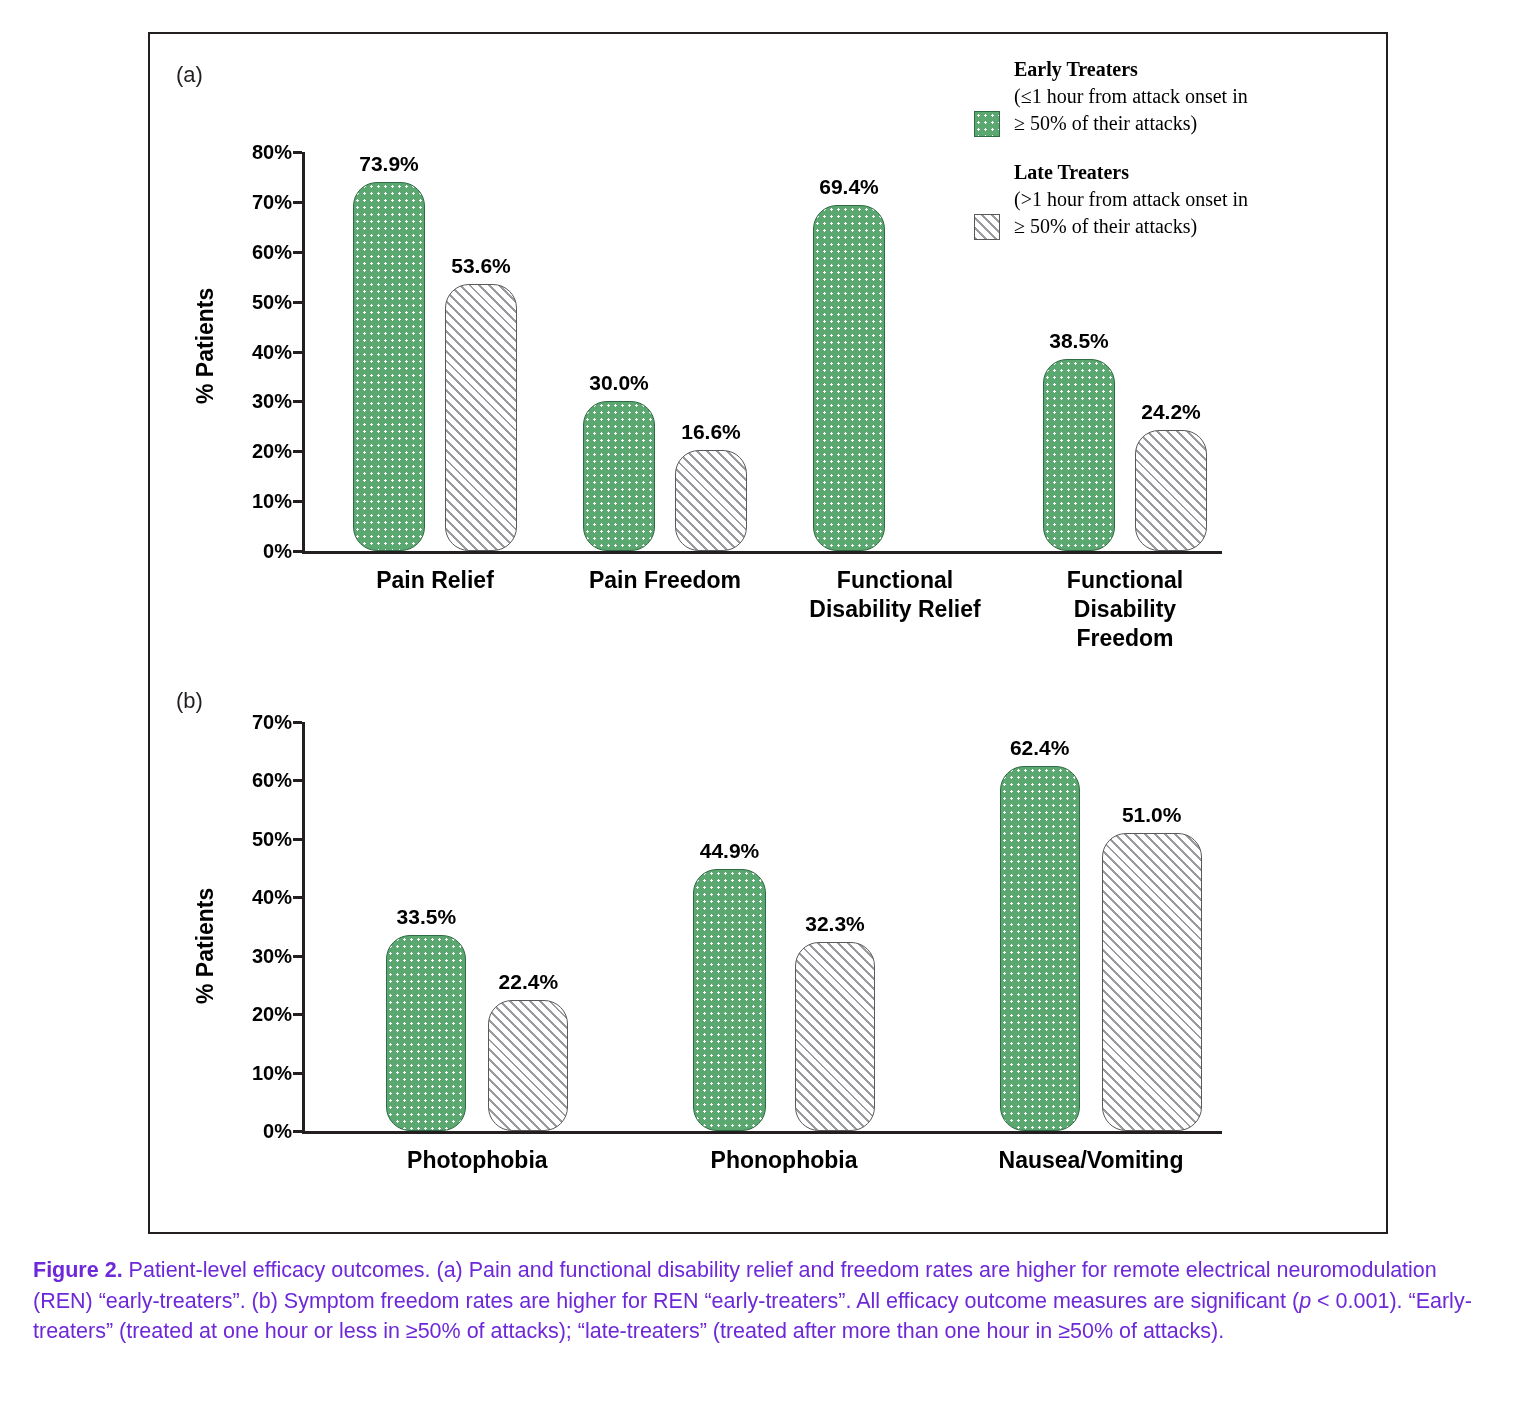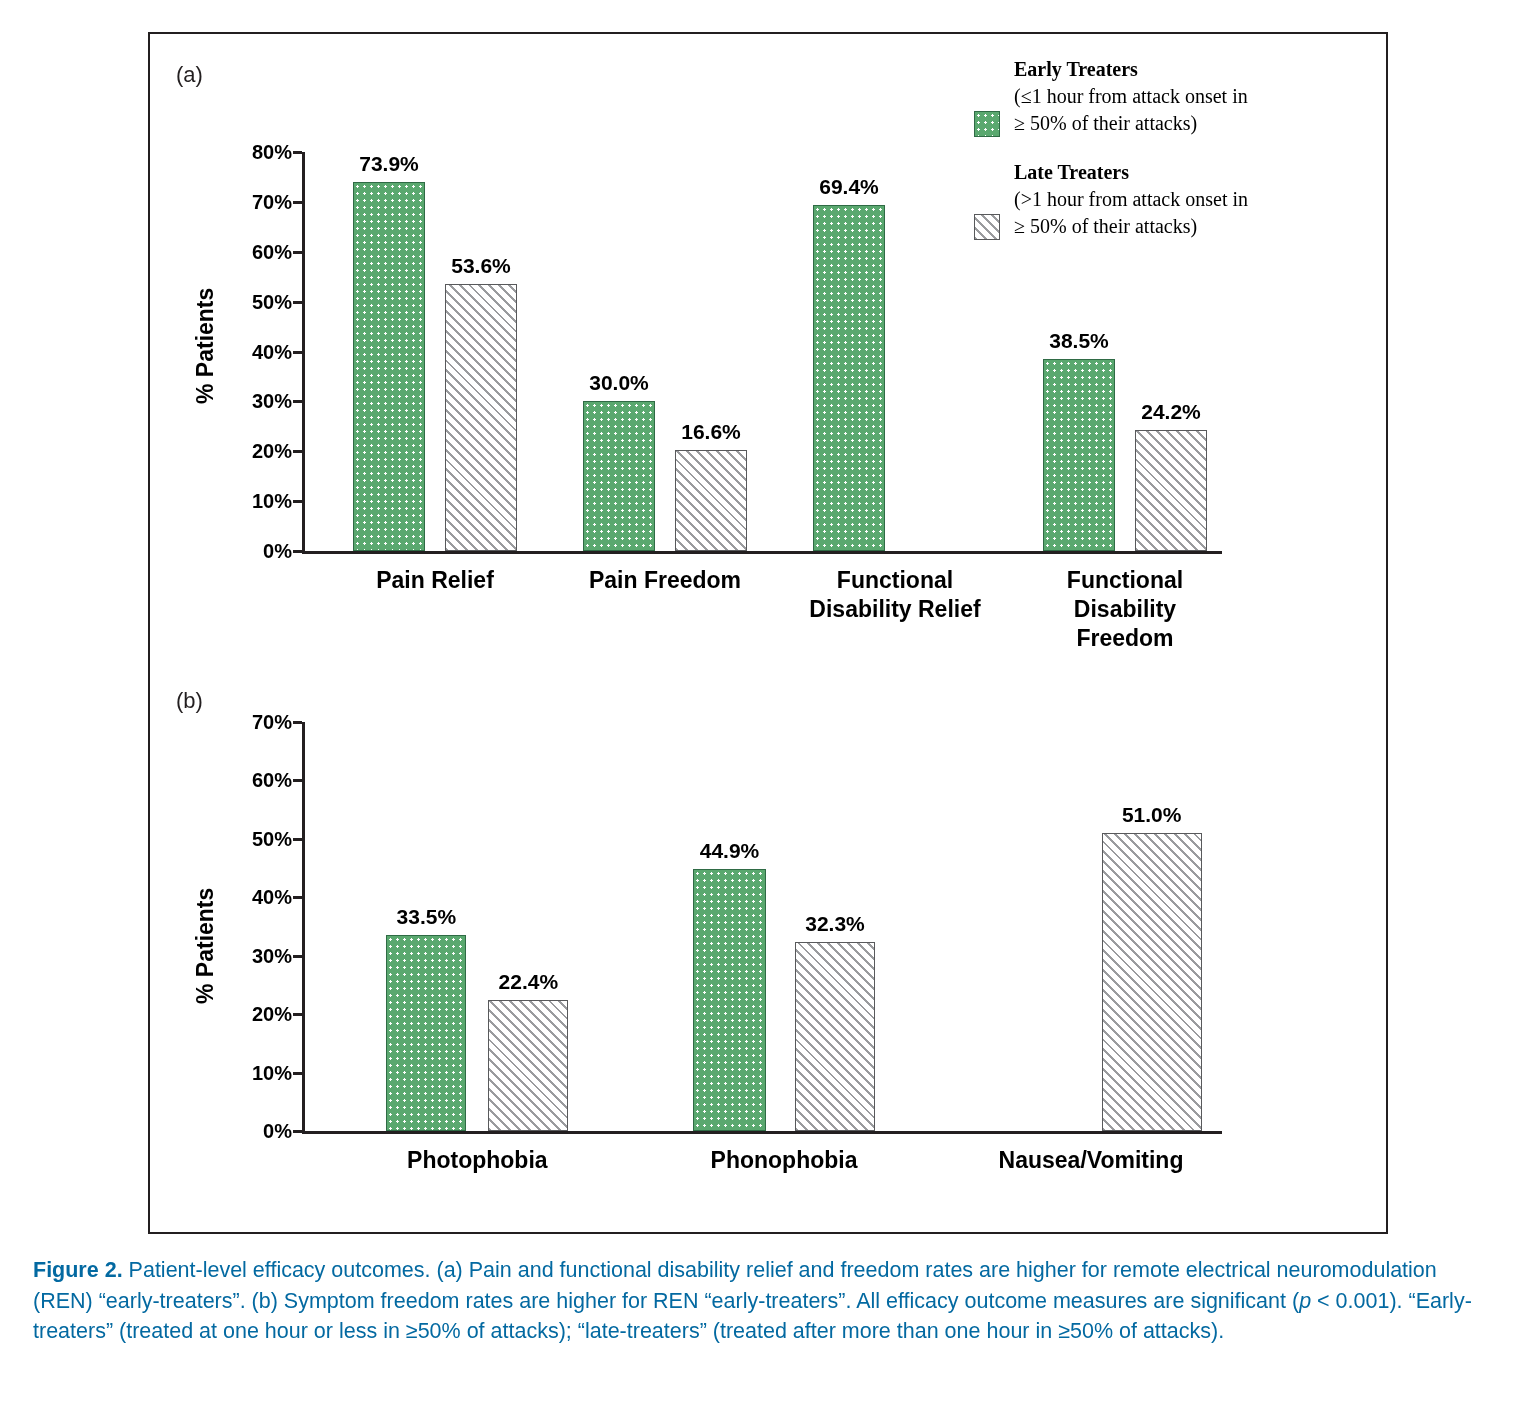--- a/index.html
+++ b/index.html
@@ -78,20 +78,21 @@
     left: -9px;
     width: 9px;
     height: 3px;
     background: #231f20;
     transform: translateY(-1px);
   }
   .bar {
     position: absolute;
     bottom: 3px;
     box-sizing: border-box;
+    border-radius: 24px;
   }
   .bar.early {
     background-color: #5aa86f;
     border: 1px solid #2f6b45;
     background-image: radial-gradient(#ffffff 1.3px, transparent 1.4px);
     background-size: 7px 7px;
   }
   .bar.late {
     background-color: #ffffff;
     border: 1px solid #58595b;
@@ -163,21 +164,21 @@
   }
 
   
   .caption {
     position: absolute;
     left: 33px;
     top: 1255px;
     width: 1465px;
     font-size: 21.5px;
     line-height: 1.42;
-    color: #0369a1;
+    color: #6d28d9;
   }
   .caption b { font-weight: bold; }
   .caption i { font-style: italic; }
 </style>
 </head>
 <body>
 
 <div class="figure-frame">
 
   <div class="panel" style="top:0; height:630px;">
@@ -286,20 +287,23 @@
           <div class="bar-label">22.4%</div>
         </div>
         <div class="cat-label" style="left: 175.333px;">Photophobia</div>
         <div class="bar early" style="left: 391px; width: 73px; height: 262.344px;">
           <div class="bar-label">44.9%</div>
         </div>
         <div class="bar late" style="left: 493px; width: 80px; height: 188.724px;">
           <div class="bar-label">32.3%</div>
         </div>
         <div class="cat-label" style="left: 482px;">Phonophobia</div>
+        <div class="bar early" style="left: 697.667px; width: 80px; height: 364.594px;">
+          <div class="bar-label">62.4%</div>
+        </div>
         <div class="bar late" style="left: 799.667px; width: 100px; height: 297.986px;">
           <div class="bar-label">51.0%</div>
         </div>
         <div class="cat-label" style="left: 789px;">Nausea/Vomiting</div>
       </div>
   </div>
 
 </div>
 
 <div class="caption">

